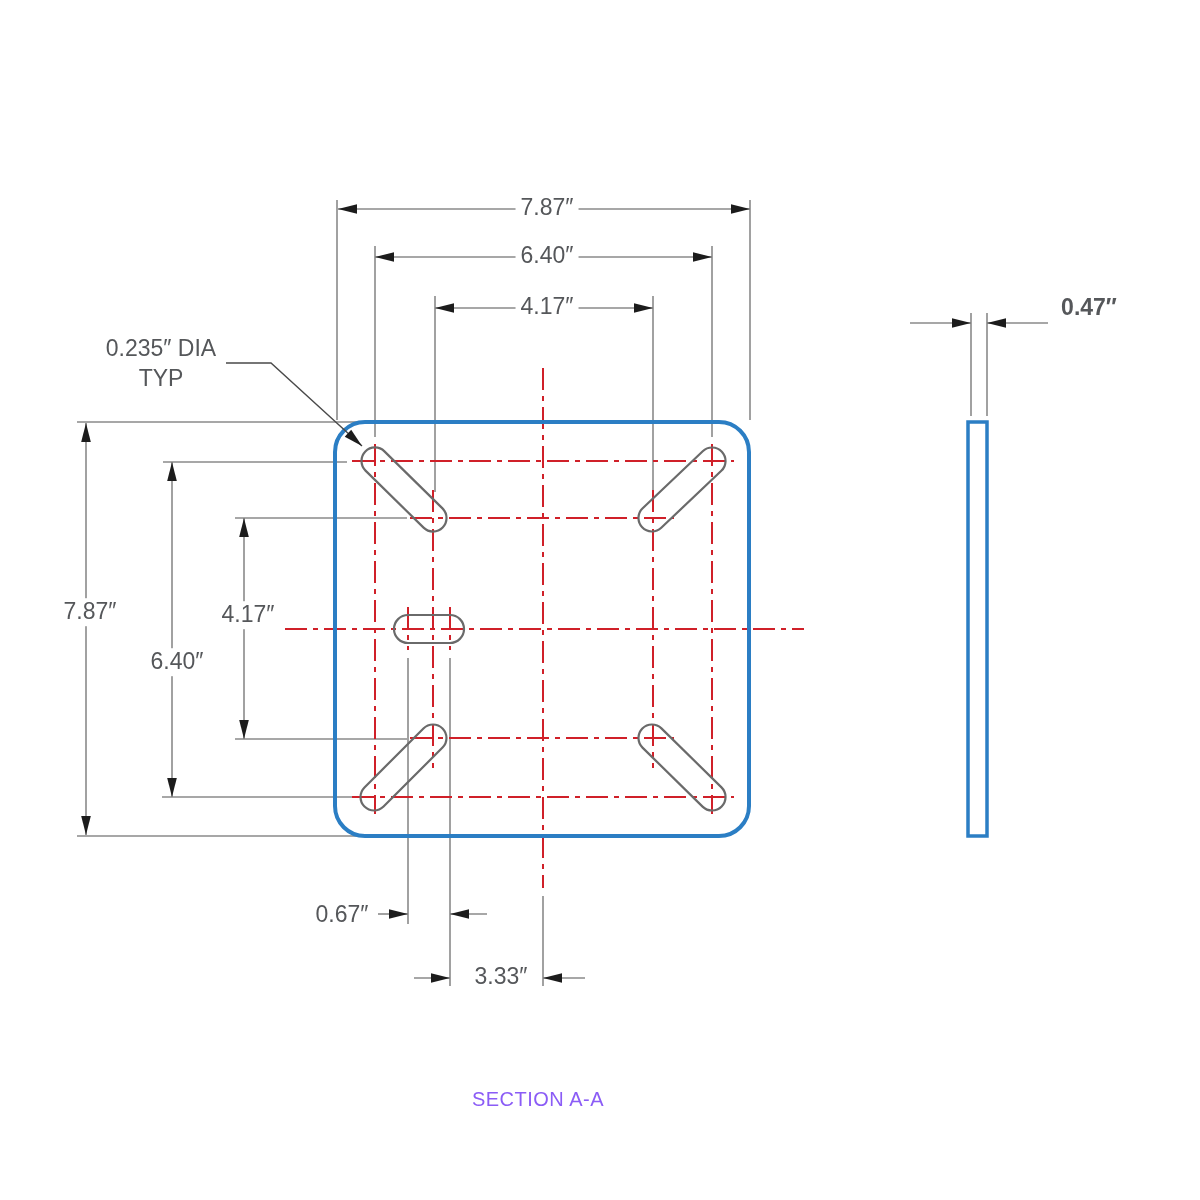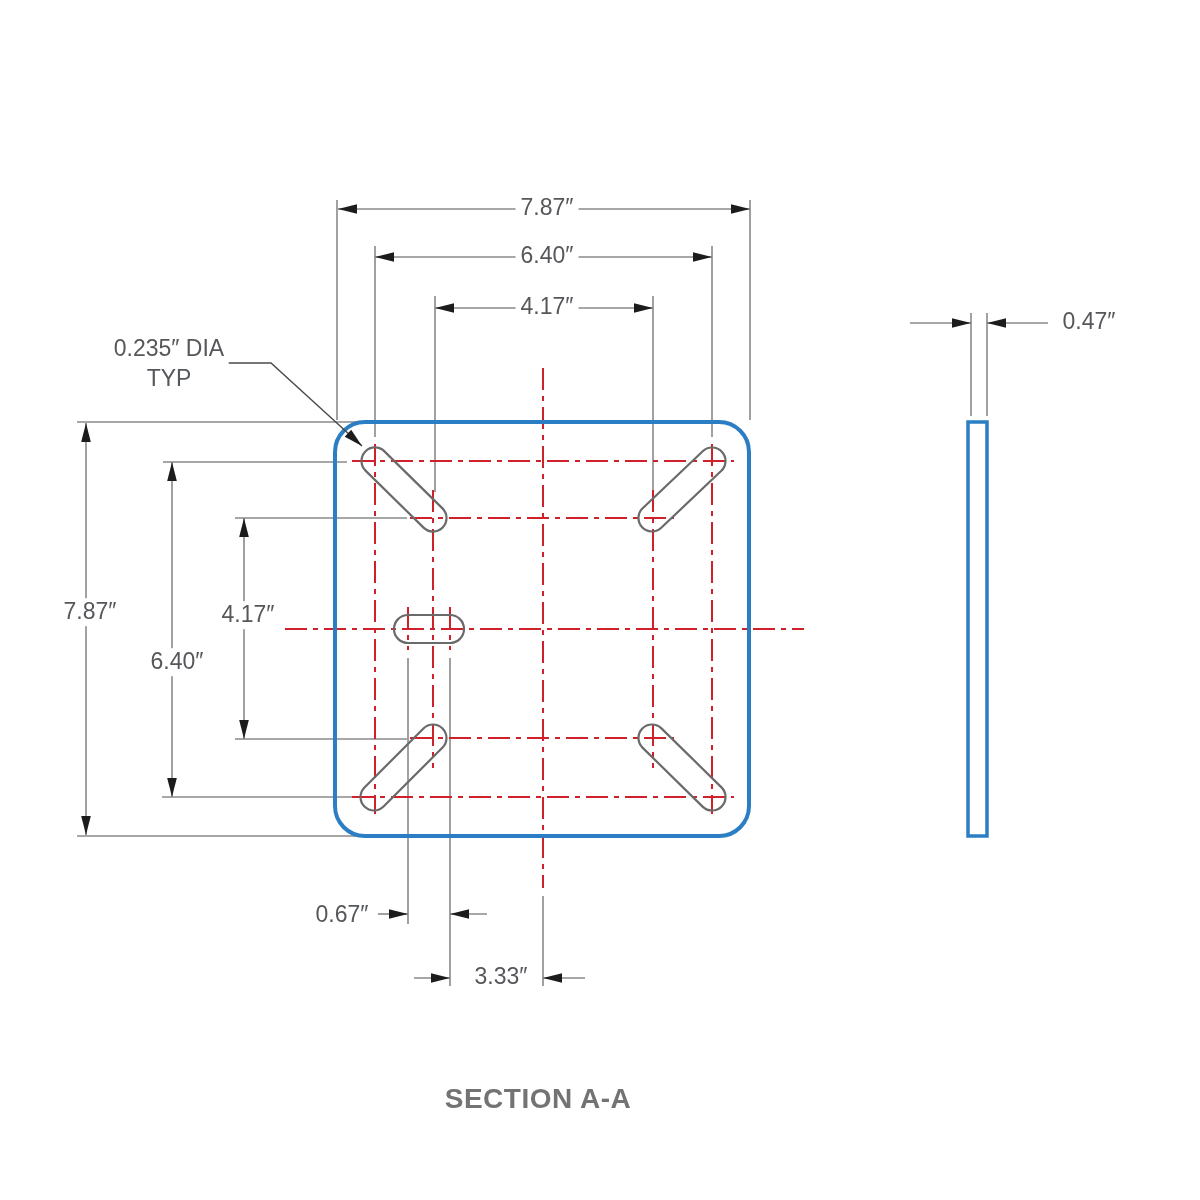--- a/index.html
+++ b/index.html
@@ -2,21 +2,21 @@
 <html><head>
 <meta charset="utf-8">
 <style>
   html,body{margin:0;padding:0;background:#ffffff;}
   .canvas{position:relative;width:1176px;height:1200px;background:#ffffff;overflow:hidden;
           font-family:"Liberation Sans",sans-serif;}
   .canvas svg{position:absolute;left:0;top:0;}
   .lbl{position:absolute;transform:translate(-50%,-50%);background:#ffffff;
        padding:0 5px;font-size:23px;color:#55575a;white-space:nowrap;line-height:1.2;}
   .note{text-align:center;line-height:30px;}
-  .title-lbl{font-size:28px;letter-spacing:.5px;color:#737373;font-weight:bold;}
+  .title-lbl{font-size:20px;letter-spacing:.5px;color:#8b5cf6;}
 </style>
 </head>
 <body>
 
 <div class="canvas">
 
 <svg width="1200" height="1200" viewBox="0 0 1200 1200">
   <defs>
     <polygon id="ah" points="0,0 -19,-4.8 -19,4.8" fill="#1c1c1c"></polygon>
   </defs>
@@ -109,22 +109,22 @@
 </svg>
 
 <div class="lbl" style="left:547px;top:208px;">7.87″</div>
 <div class="lbl" style="left:547px;top:256px;">6.40″</div>
 <div class="lbl" style="left:547px;top:307px;">4.17″</div>
 <div class="lbl" style="left:90px;top:612px;">7.87″</div>
 <div class="lbl" style="left:177px;top:662px;">6.40″</div>
 <div class="lbl" style="left:248px;top:615px;">4.17″</div>
 <div class="lbl" style="left:342px;top:915px;">0.67″</div>
 <div class="lbl" style="left:501px;top:977px;">3.33″</div>
-<div class="lbl" style="left:1089px;top:322px;">0.47″</div>
+<div class="lbl" style="left:1089px;top:308px;font-weight:bold;">0.47″</div>
 
-<div class="lbl note" style="left:161px;top:363px;margin-left:8px;">
+<div class="lbl note" style="left:161px;top:363px;">
   <div>0.235″ DIA</div>
   <div>TYP</div>
 </div>
 
 <div class="lbl title-lbl" style="left:538px;top:1099px;">SECTION A-A</div>
 
 </div>
 
 </body></html>

